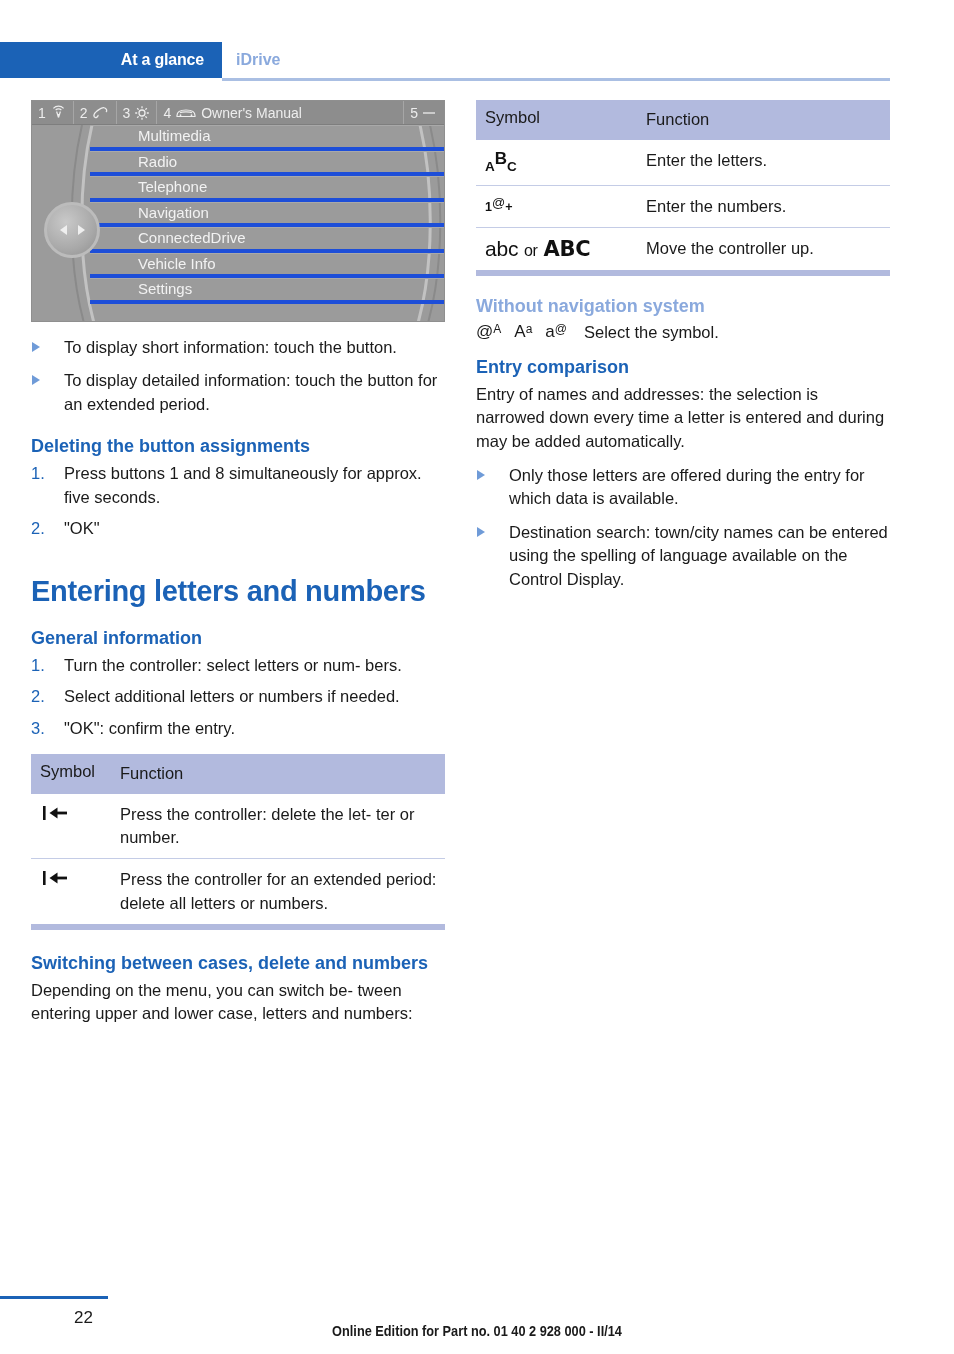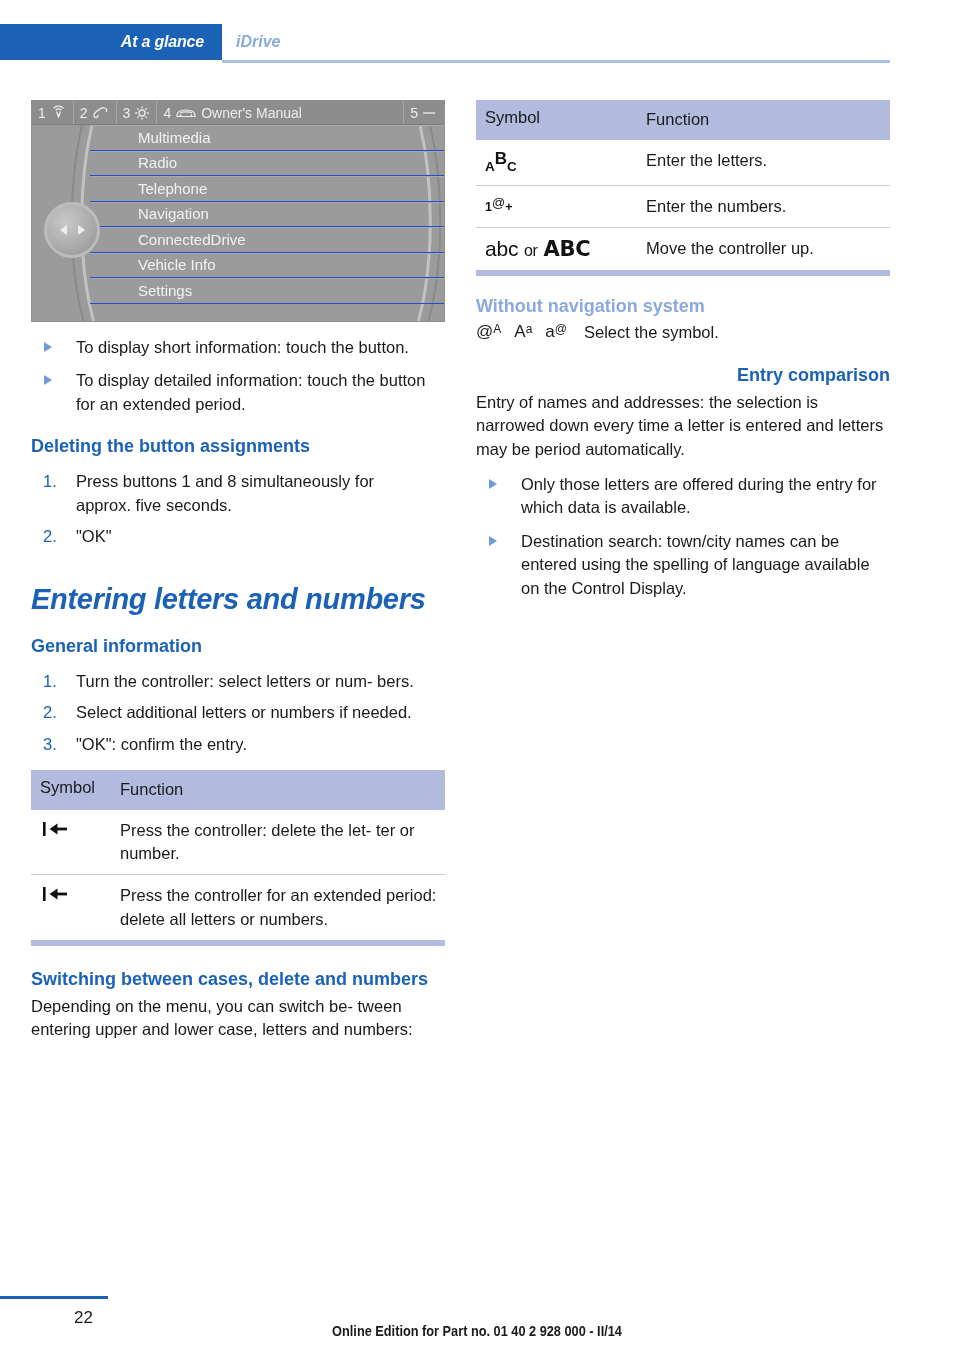--- a/index.html
+++ b/index.html
@@ -9,21 +9,21 @@
   }
   body {
     width: 954px; height: 1354px;
     position: relative;
     font-family: "Liberation Sans", sans-serif;
     color: #1a1a1a;
     overflow: hidden;
   }
 
   
-  .header { position: absolute; left: 0; top: 24px; width: 954px; height: 40px; font-style: italic; }
+  .header { position: absolute; left: 0; top: 42px; width: 954px; height: 40px; }
   .header-tab-active {
     position: absolute; left: 0; top: 0;
     width: 222px; height: 36px;
     background: #1b62b6;
     color: #ffffff;
     font-weight: bold;
     font-size: 16px;
     display: flex; align-items: center; justify-content: flex-end;
     padding-right: 18px;
     letter-spacing: -0.2px;
@@ -73,21 +73,21 @@
   .idrive-bar-cell svg { display: block; }
   .idrive-list {
     position: absolute; left: 0; top: 24px; width: 414px; bottom: 0;
     padding-left: 58px;
   }
   .idrive-row {
     height: 25.5px;
     display: flex; align-items: center;
     color: #f2f2f2;
     font-size: 15px;
-    border-bottom: 1px solid #1d4ed8;
+    border-bottom: 4px solid #1d4ed8;
     box-shadow: inset 0 1px 0 #a9a9a9;
     padding-left: 48px;
   }
   .idrive-arcs {
     position: absolute; left: 0; top: 24px; width: 414px; bottom: 0;
     pointer-events: none;
   }
   .idrive-knob {
     position: absolute; left: 12px; top: 101px;
     width: 56px; height: 56px; border-radius: 50%;
@@ -102,35 +102,34 @@
     border-bottom: 5px solid transparent;
   }
   .knob-tri-l { border-right: 7px solid #efefef; }
   .knob-tri-r { border-left: 7px solid #efefef; }
 
   
   h2.doc-h1 {
     font-size: 29px; font-weight: bold; color: #1b62b6;
     margin: 34px 0 0 0; line-height: 1.15;
     letter-spacing: -0.3px;
-    font-style: italic;
   }
   h3.doc-h2 {
     font-size: 18px; font-weight: bold; color: #1b62b6;
     margin: 19px 0 4px 0; line-height: 1.28;
   }
   h3.doc-h2.lightblue { color: #8aa9dd; }
 
   p.para {
     font-size: 16.5px; line-height: 1.42;
     margin: 0 0 11px 0;
     color: #1a1a1a;
   }
 
-  ul.bullets, ol.steps { margin: 12px; padding: 0; list-style: none; }
+  ul.bullets, ol.steps { margin: 0; padding: 0; list-style: none; }
 
   li.bullet {
     position: relative;
     padding-left: 33px;
     font-size: 16.5px; line-height: 1.42;
     margin-bottom: 10px;
   }
   li.bullet .tri {
     position: absolute; left: 1px; top: 6px;
     width: 0; height: 0;
@@ -430,23 +429,23 @@
 
   <h3 class="doc-h2 lightblue" style="margin-top:19px;">Without navigation system</h3>
 
   <div class="symbol-run">
     <span class="sicon">@<sup>A</sup></span>
     <span class="sicon">A<sup>a</sup></span>
     <span class="sicon">a<sup>@</sup></span>
     <span class="stext">Select the symbol.</span>
   </div>
 
-  <h3 class="doc-h2" style="margin-top:21px;text-align:right;">Entry comparison</h3>
-
-  <p class="para">Entry of names and addresses: the selection is narrowed down every time a letter is entered and letters may be period automatically.</p>
+  <h3 class="doc-h2" style="margin-top:13px;">Entry comparison</h3>
+
+  <p class="para">Entry of names and addresses: the selection is narrowed down every time a letter is entered and during may be added automatically.</p>
 
   <ul class="bullets">
     <li class="bullet">
       <span class="tri"></span>
       <span>Only those letters are offered during the entry for which data is available.</span>
     </li>
     <li class="bullet">
       <span class="tri"></span>
       <span>Destination search: town/city names can be entered using the spelling of language available on the Control Display.</span>
     </li>

